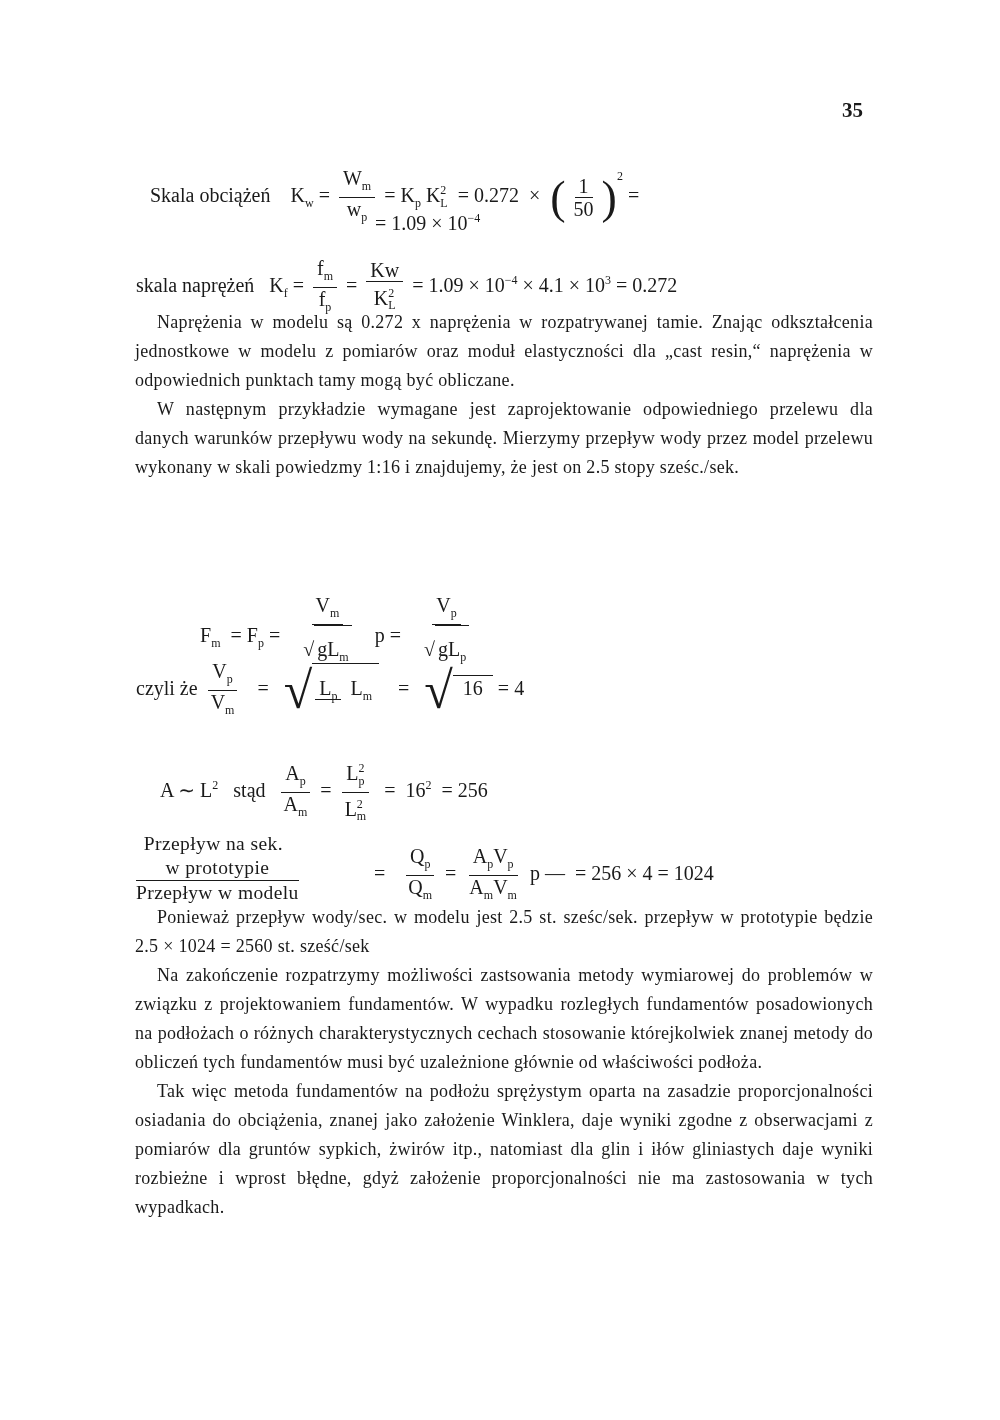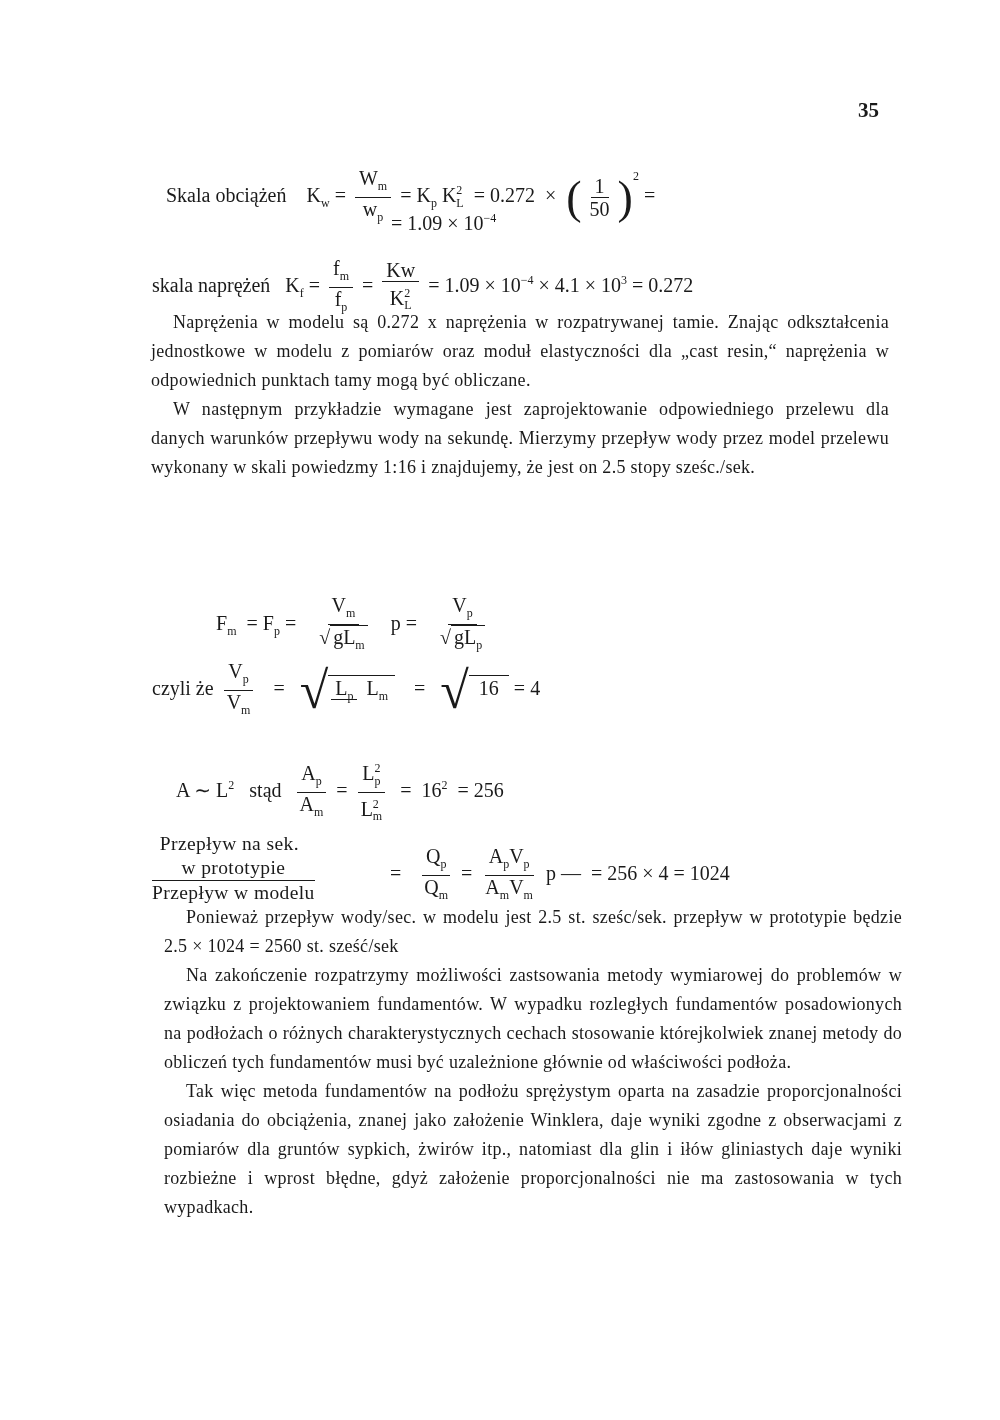--- a/index.html
+++ b/index.html
@@ -1,25 +1,25 @@
 <!DOCTYPE html>
 <html><head>
 <meta charset="utf-8">
 <style>
   html, body { margin: 0; padding: 0; background: #ffffff; }
   body { width: 1000px; height: 1420px; position: relative; overflow: hidden;
          font-family: "Liberation Serif", "DejaVu Serif", serif; color: #1a1a1a; }
-  .page { position: absolute; left: 16px; top: 0; width: 836px; height: 1420px; font-family: Liberation Serif, serif; }
+  .page { position: absolute; left: 0; top: 0; width: 836px; height: 1420px; font-family: Liberation Serif, serif; }
   .pnum { position: absolute; left: 842px; top: 98px; font-size: 21px; font-weight: bold; }
   .abs { position: absolute; white-space: nowrap; font-size: 20px; line-height: 24px; }
   .frac { display: inline-flex; flex-direction: column; align-items: center; vertical-align: middle; margin: 12px 4px; }
   .frac .num { padding: 0 4px; border-bottom: 1.6px solid #1a1a1a; line-height: 22px; }
   .frac .den { padding: 0 4px; line-height: 22px; }
   sub, sup { font-size: 12px; }
-  .sq { display:inline-block; border-top: 1.4px solid #1a1a1a; padding: 0 3px; }
+  .sq { display:inline-block; border-top: 1.4px solid #1a1a1a; padding: 12px 3px; }
   .para { position: absolute; left: 135px; width: 738px; font-size: 18px; line-height: 29px;
           text-align: justify; letter-spacing: 0.3px; }
   .para p { margin: 0; text-indent: 22px; }
   .big-root { font-size: 52px; line-height: 40px; vertical-align: middle; font-weight: 300; }
   .paren { font-size: 46px; vertical-align: middle; font-weight: 200; }
 </style>
 </head>
 <body>
 
 <div class="page">
@@ -135,19 +135,19 @@
     </span>
     =
     <span class="frac">
       <span class="num"><span>A</span><sub>p</sub><span>V</span><sub>p</sub></span>
       <span class="den"><span>A</span><sub>m</sub><span>V</span><sub>m</sub></span>
     </span>
     <span>p —</span>
     &nbsp;<span>= 256 × 4 = 1024</span>
   </div>
 
-  <div class="para" style="top:903px;margin-left:13px;">
+  <div class="para" style="top:903px;">
     <p>Ponieważ przepływ wody/sec. w modelu jest 2.5 st. sześc/sek. przepływ w prototypie będzie 2.5 × 1024 = 2560 st. sześć/sek</p>
     <p>Na zakończenie rozpatrzymy możliwości zastsowania metody wymiarowej do problemów w związku z projektowaniem fundamentów. W wypadku rozległych fundamentów posadowionych na podłożach o różnych charakterystycznych cechach stosowanie którejkolwiek znanej metody do obliczeń tych fundamentów musi być uzależnione głównie od właściwości podłoża.</p>
     <p>Tak więc metoda fundamentów na podłożu sprężystym oparta na zasadzie proporcjonalności osiadania do obciążenia, znanej jako założenie Winklera, daje wyniki zgodne z obserwacjami z pomiarów dla gruntów sypkich, żwirów itp., natomiast dla glin i iłów gliniastych daje wyniki rozbieżne i wprost błędne, gdyż założenie proporcjonalności nie ma zastosowania w tych wypadkach.</p>
   </div>
 
 </div>
 
 </body></html>

